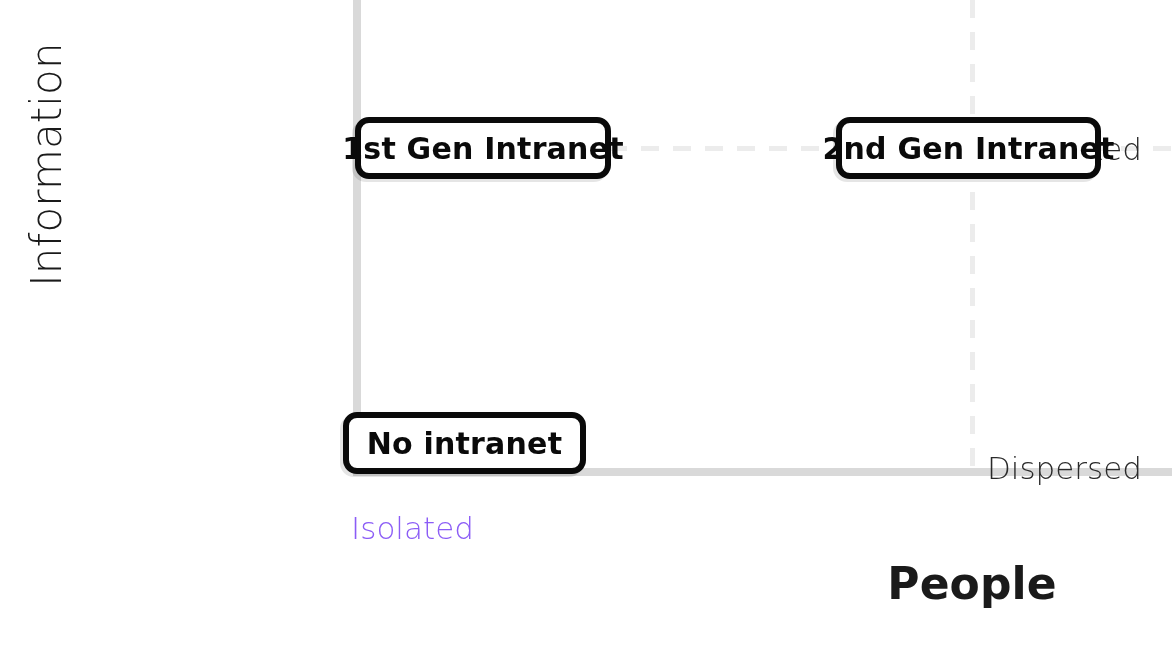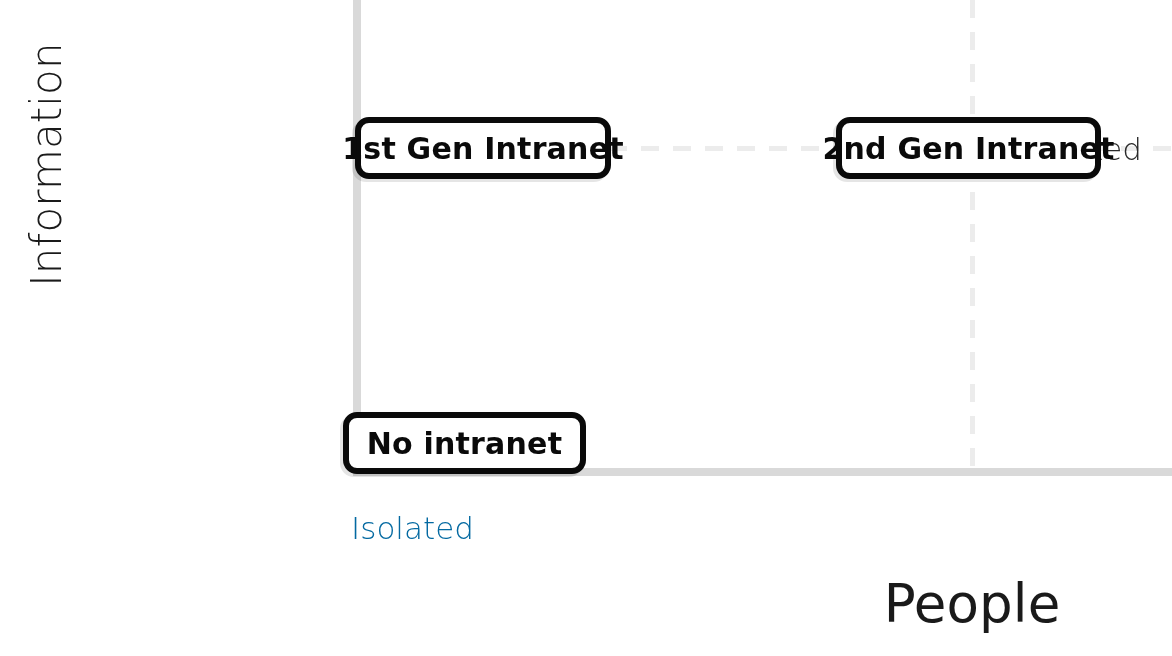--- a/index.html
+++ b/index.html
@@ -71,25 +71,25 @@
     transform-origin: 50% 50%;
     font-size: 42px;
     font-weight: 300;
     color: #1a1a1a;
     letter-spacing: 0.1px;
     white-space: nowrap;
   }
   .axis-title-x {
     position: absolute;
     left: 822px;
-    top: 573px;
+    top: 558px;
     width: 300px;
     text-align: center;
-    font-size: 53px;
-    font-weight: 400;
+    font-size: 44px;
+    font-weight: 700;
     color: #1a1a1a;
     letter-spacing: 0.1px;
     white-space: nowrap;
   }
 
   
   .tick-y {
     position: absolute;
     right: 0;
     width: 340px;
@@ -101,21 +101,21 @@
     color: #2a2a2a;
     white-space: nowrap;
   }
   .tick-y-consolidated { top: 131px; }
   .tick-y-dispersed   { top: 450px; }
 
   .tick-x {
     position: absolute;
     font-size: 31px;
     font-weight: 300;
-    color: #0369a1;
+    color: #8b5cf6;
     white-space: nowrap;
     text-align: center;
   }
   .tick-x-isolated  { left: 275px; top: 510px; width: 275px; }
   .tick-x-connected { left: 835px; top: 510px; width: 275px; }
 
   
   .item-box {
     position: absolute;
     box-sizing: border-box;
@@ -146,20 +146,21 @@
   <div class="grid-v"></div>
 
   <div class="axis-line-y"></div>
   <div class="axis-line-x"></div>
 
   <div class="axis-title-y">Information</div>
 
   <div class="axis-title-x">People</div>
 
   <div class="tick-y tick-y-consolidated">Consolidated</div>
+  <div class="tick-y tick-y-dispersed">Dispersed</div>
 
   <div class="tick-x tick-x-isolated">Isolated</div>
 
   <div class="item-box box-1st-gen">1st Gen Intranet</div>
 
   <div class="item-box box-2nd-gen">2nd Gen Intranet</div>
 
   <div class="item-box box-none">No intranet</div>
 
 </div>

